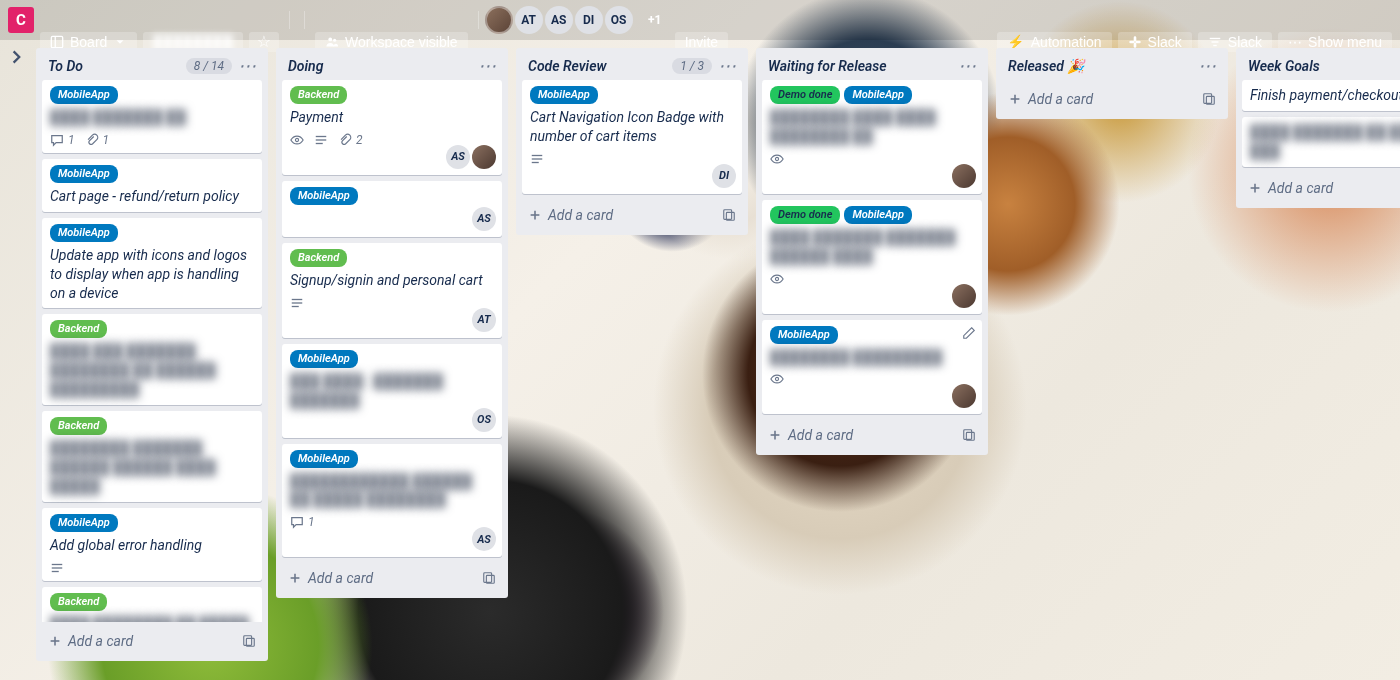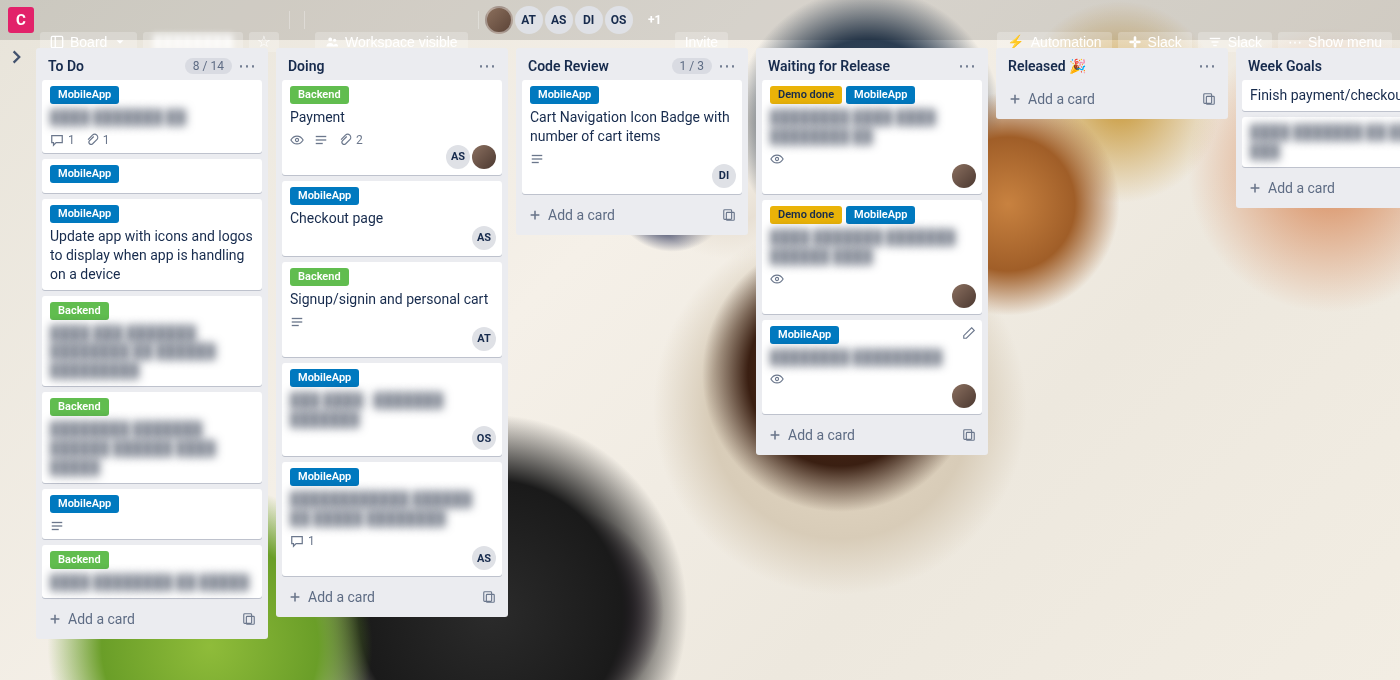--- a/index.html
+++ b/index.html
@@ -86,20 +86,21 @@
     z-index: 5;
   }
   .board {
     position: relative;
     display: flex;
     gap: 8px;
     padding: 8px 8px 19px 36px;
     height: calc(100% - 40px);
     align-items: flex-start;
     overflow-x: auto;
+    font-style: italic;
   }
   .list {
     background: #ebecf0;
     border-radius: 3px;
     width: 232px;
     flex-shrink: 0;
     padding: 6px;
     display: flex;
     flex-direction: column;
     max-height: 100%;
@@ -124,26 +125,26 @@
     color: #172b4d;
     cursor: pointer;
   }
   .labels { display: flex; gap: 4px; flex-wrap: wrap; margin-bottom: 4px; }
   .label {
     display: inline-block;
     font-size: 11px;
     font-weight: 600;
     color: #fff;
     padding: 1px 8px;
-    border-radius: 3px;
+    border-radius: 8px;
     line-height: 16px;
   }
   .label.blue { background: #0079bf; }
   .label.green { background: #61bd4f; text-align: right; }
-  .label.yellow { background: #eab308; color: #172b4d;}
+  .label.yellow { background: #22c55e; color: #172b4d;}
   .card-title { line-height: 1.35; }
   .card-title.blur { color: transparent; text-shadow: 0 0 8px rgba(50,60,80,0.6); user-select: none;}
   .badges { display: flex; align-items: center; gap: 10px; margin-top: 6px; color: #6b778c; font-size: 12px;}
   .badge { display: inline-flex; align-items: center; gap: 4px; }
   .members { position: absolute; right: 6px; bottom: 6px; display: flex; gap: 2px;}
   .member {
     width: 24px; height: 24px; border-radius: 50%;
     background: #dfe1e6; color: #172b4d;
     font-size: 11px; font-weight: 700;
     display: flex; align-items: center; justify-content: center;
@@ -262,20 +263,21 @@
                 <path d="M10 4l-5 5a2.5 2.5 0 003.5 3.5l5-5a3.5 3.5 0 00-5-5l-5 5"></path>
               </svg>
               <span>1</span>
             </span>
         </div>
       </div>
       <div class="card">
         <div class="labels">
             <span class="label blue">MobileApp</span>
           </div>
+        <div class="card-title">Cart page - refund/return policy</div>
       </div>
       <div class="card">
         <div class="labels">
             <span class="label blue">MobileApp</span>
           </div>
         <div class="card-title">Update app with icons and logos to display when app is handling on a device</div>
       </div>
       <div class="card">
         <div class="labels">
             <span class="label green">Backend</span>
@@ -285,20 +287,21 @@
       <div class="card">
         <div class="labels">
             <span class="label green">Backend</span>
           </div>
         <div class="card-title blur">████████ ███████ ██████ ██████ ████ █████</div>
       </div>
       <div class="card">
         <div class="labels">
             <span class="label blue">MobileApp</span>
           </div>
+        <div class="card-title">Add global error handling</div>
         <div class="badges">
             <span class="badge">
               <svg class="ico" viewBox="0 0 16 16" fill="none" stroke="#6b778c" stroke-width="1.5">
                 <line x1="2" y1="4" x2="14" y2="4"></line>
                 <line x1="2" y1="8" x2="14" y2="8"></line>
                 <line x1="2" y1="12" x2="10" y2="12"></line>
               </svg>
             </span>
           </div>
       </div>
@@ -359,21 +362,20 @@
         </div>
         <div class="members">
             <span class="member">AS</span>
             <span class="member img"></span>
           </div>
       </div>
       <div class="card" style="padding-bottom:28px;">
         <div class="labels">
             <span class="label blue">MobileApp</span>
           </div>
-        <div class="card-title">Checkout page</div>
         <div class="members">
             <span class="member">AS</span>
           </div>
       </div>
       <div class="card" style="padding-bottom:28px;">
         <div class="labels">
             <span class="label green">Backend</span>
           </div>
         <div class="card-title">Signup/signin and personal cart</div>
         <div class="badges">

